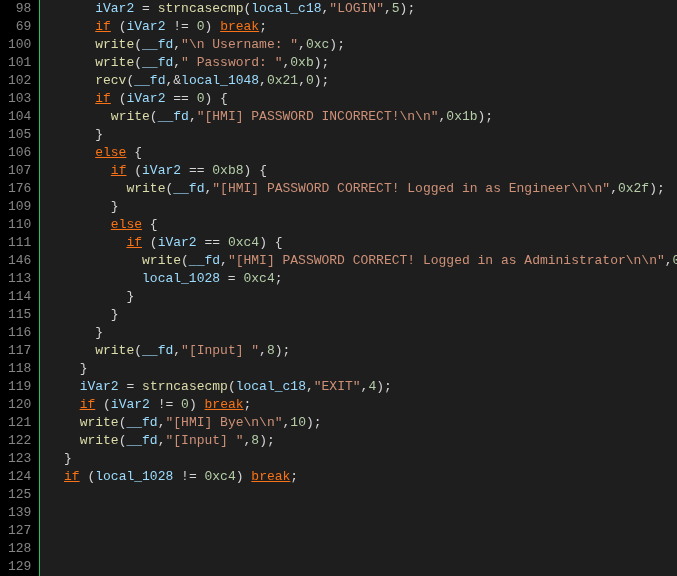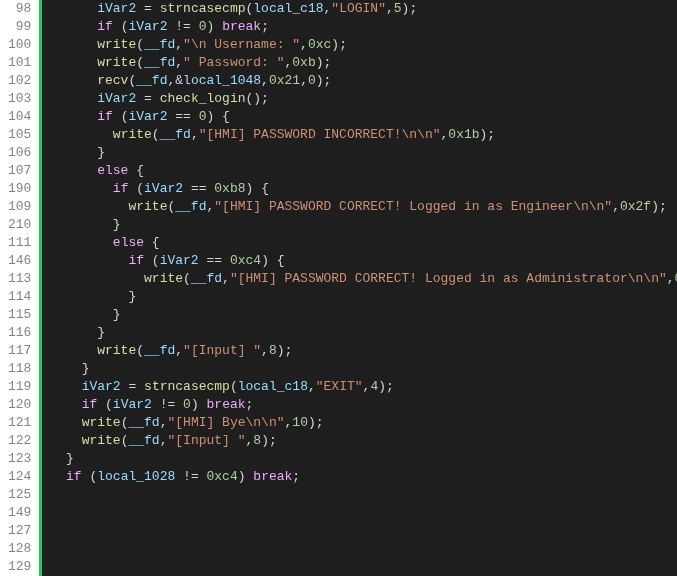--- a/index.html
+++ b/index.html
@@ -18,27 +18,27 @@
       overflow: hidden;
     }
 
     .code-container {
       display: flex;
       width: 677px;
       min-height: 576px;
     }
 
     .line-numbers {
-      background-color: #ffffff;
+      background-color: #000000;
       color: #858585;
       padding: 0 8px 0 8px;
       text-align: right;
       user-select: none;
       min-width: 36px;
-      border-right: 3px solid #22c55e;
+      border-right: 1px solid #22c55e;
     }
 
     .line-number {
       line-height: 18px;
       height: 18px;
       display: block;
     }
 
     .code-area {
       flex: 1;
@@ -47,82 +47,81 @@
     }
 
     .code-line {
       line-height: 18px;
       height: 18px;
       white-space: pre;
       display: block;
     }
 
     
-    .kw { color: #f0abfc; }       
+    .kw { color: #f97316; text-decoration: underline; }       
     .fn { color: #dcdcaa; }       
     .str { color: #ce9178; }      
     .num { color: #b5cea8; }      
     .var { color: #9cdcfe; }      
     .op { color: #d4d4d4; }
   </style>
 </head>
 <body>
 
 <div class="code-container">
   <div class="line-numbers">
     <span class="line-number">98</span>
-    <span class="line-number">99</span>
+    <span class="line-number">69</span>
     <span class="line-number">100</span>
     <span class="line-number">101</span>
     <span class="line-number">102</span>
     <span class="line-number">103</span>
     <span class="line-number">104</span>
     <span class="line-number">105</span>
     <span class="line-number">106</span>
     <span class="line-number">107</span>
-    <span class="line-number">190</span>
+    <span class="line-number">176</span>
     <span class="line-number">109</span>
-    <span class="line-number">210</span>
+    <span class="line-number">110</span>
     <span class="line-number">111</span>
     <span class="line-number">146</span>
     <span class="line-number">113</span>
     <span class="line-number">114</span>
     <span class="line-number">115</span>
     <span class="line-number">116</span>
     <span class="line-number">117</span>
     <span class="line-number">118</span>
     <span class="line-number">119</span>
     <span class="line-number">120</span>
     <span class="line-number">121</span>
     <span class="line-number">122</span>
     <span class="line-number">123</span>
     <span class="line-number">124</span>
     <span class="line-number">125</span>
-    <span class="line-number">149</span>
+    <span class="line-number">139</span>
     <span class="line-number">127</span>
     <span class="line-number">128</span>
     <span class="line-number">129</span>
 
   </div>
 
   <div class="code-area">
 
     <span class="code-line">      <span class="var">iVar2</span> <span class="op">=</span> <span class="fn">strncasecmp</span><span class="op">(</span><span class="var">local_c18</span><span class="op">,</span><span class="str">"LOGIN"</span><span class="op">,</span><span class="num">5</span><span class="op">);</span></span>
 
     <span class="code-line">      <span class="kw">if</span> <span class="op">(</span><span class="var">iVar2</span> <span class="op">!=</span> <span class="num">0</span><span class="op">)</span> <span class="kw">break</span><span class="op">;</span></span>
 
     <span class="code-line">      <span class="fn">write</span><span class="op">(</span><span class="var">__fd</span><span class="op">,</span><span class="str">"\n Username: "</span><span class="op">,</span><span class="num">0xc</span><span class="op">);</span></span>
 
 
     <span class="code-line">      <span class="fn">write</span><span class="op">(</span><span class="var">__fd</span><span class="op">,</span><span class="str">" Password: "</span><span class="op">,</span><span class="num">0xb</span><span class="op">);</span></span>
 
     <span class="code-line">      <span class="fn">recv</span><span class="op">(</span><span class="var">__fd</span><span class="op">,&amp;</span><span class="var">local_1048</span><span class="op">,</span><span class="num">0x21</span><span class="op">,</span><span class="num">0</span><span class="op">);</span></span>
 
 
-    <span class="code-line">      <span class="var">iVar2</span> <span class="op">=</span> <span class="fn">check_login</span><span class="op">();</span></span>
 
     <span class="code-line">      <span class="kw">if</span> <span class="op">(</span><span class="var">iVar2</span> <span class="op">==</span> <span class="num">0</span><span class="op">) {</span></span>
 
     <span class="code-line">        <span class="fn">write</span><span class="op">(</span><span class="var">__fd</span><span class="op">,</span><span class="str">"[HMI] PASSWORD INCORRECT!\n\n"</span><span class="op">,</span><span class="num">0x1b</span><span class="op">);</span></span>
 
     <span class="code-line">      <span class="op">}</span></span>
 
     <span class="code-line">      <span class="kw">else</span> <span class="op">{</span></span>
 
     <span class="code-line">        <span class="kw">if</span> <span class="op">(</span><span class="var">iVar2</span> <span class="op">==</span> <span class="num">0xb8</span><span class="op">) {</span></span>
@@ -131,20 +130,21 @@
 
 
     <span class="code-line">        <span class="op">}</span></span>
 
     <span class="code-line">        <span class="kw">else</span> <span class="op">{</span></span>
 
     <span class="code-line">          <span class="kw">if</span> <span class="op">(</span><span class="var">iVar2</span> <span class="op">==</span> <span class="num">0xc4</span><span class="op">) {</span></span>
 
     <span class="code-line">            <span class="fn">write</span><span class="op">(</span><span class="var">__fd</span><span class="op">,</span><span class="str">"[HMI] PASSWORD CORRECT! Logged in as Administrator\n\n"</span><span class="op">,</span><span class="num">0x34</span></span>
 
+    <span class="code-line">            <span class="var">local_1028</span> <span class="op">=</span> <span class="num">0xc4</span><span class="op">;</span></span>
 
     <span class="code-line">          <span class="op">}</span></span>
 
     <span class="code-line">        <span class="op">}</span></span>
 
     <span class="code-line">      <span class="op">}</span></span>
 
     <span class="code-line">      <span class="fn">write</span><span class="op">(</span><span class="var">__fd</span><span class="op">,</span><span class="str">"[Input] "</span><span class="op">,</span><span class="num">8</span><span class="op">);</span></span>
 
     <span class="code-line">    <span class="op">}</span></span>

